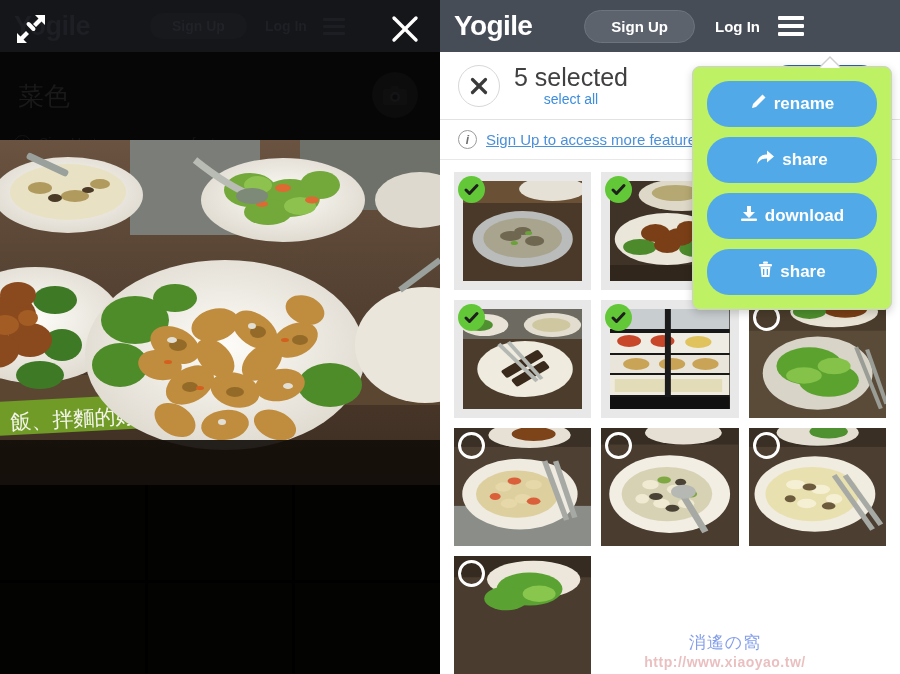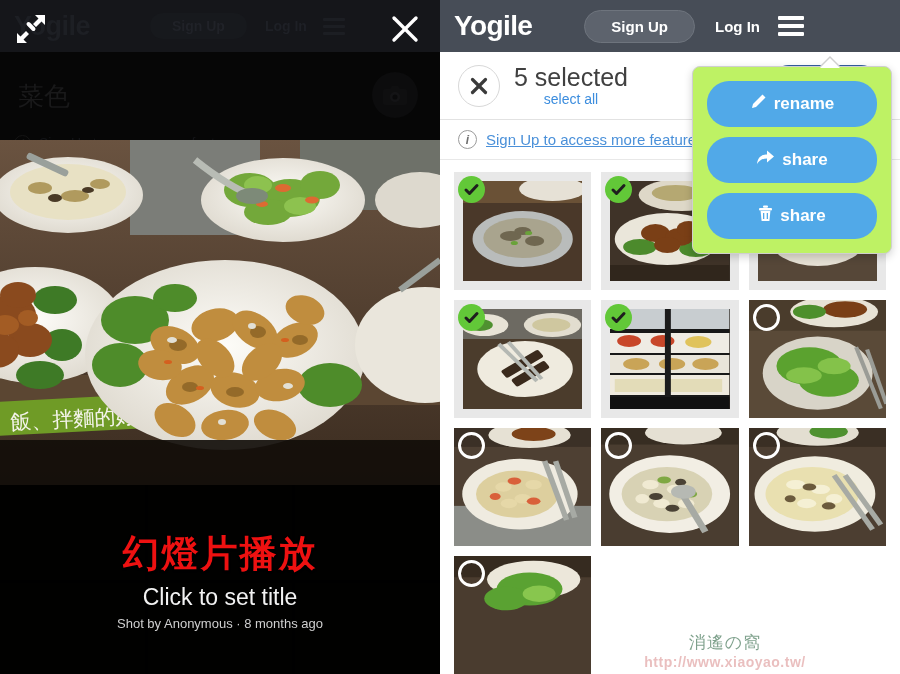--- a/index.html
+++ b/index.html
@@ -172,21 +172,21 @@
     padding: 12px 0; font-size: 17px; font-weight: bold; cursor: pointer;
     display: flex; align-items: center; justify-content: center; gap: 7px;
     font-family: "Liberation Sans", sans-serif;
   }
   .dd-btn svg { flex: 0 0 auto; }
 
   .watermark {
     position: absolute; left: 190px; bottom: 4px; width: 190px;
     text-align: center; pointer-events: none; opacity: .55;
   }
-  .wm-logo { font-size: 17px; color: #14532d; letter-spacing: 1px; font-family: Liberation Serif, serif; }
+  .wm-logo { font-size: 17px; color: #1d4ed8; letter-spacing: 1px; font-family: Liberation Serif, serif; }
   .wm-url { font-size: 14px; color: #d98b8b; font-weight: bold; letter-spacing: .5px; }
 </style>
 </head>
 <body>
 
 <div class="screen">
 
   <div class="left-panel">
 
     <div class="dim-header">
@@ -339,25 +339,20 @@
 
     <div class="dim-thumbs">
       <div class="dt"></div>
       <div class="dt"></div>
       <div class="dt"></div>
       <div class="dt"></div>
       <div class="dt"></div>
       <div class="dt"></div>
     </div>
 
-    <div class="caption-overlay">
-      <div class="slideshow-cn">幻燈片播放</div>
-      <div class="set-title">Click to set title</div>
-      <div class="shot-by">Shot by Anonymous · 8 months ago</div>
-    </div>
 
     <div class="expand-icon">
       <svg width="34" height="34" viewBox="0 0 34 34">
         <path d="M31 3 L31 13 L27.5 9.5 L22 15 L19 12 L24.5 6.5 L21 3 Z" fill="#fff"></path>
         <path d="M3 31 L3 21 L6.5 24.5 L12 19 L15 22 L9.5 27.5 L13 31 Z" fill="#fff"></path>
         <rect x="11.5" y="12.5" width="11" height="4" rx="2" fill="#fff" transform="rotate(45 17 14.5)"></rect>
       </svg>
     </div>
 
     <div class="close-icon">
@@ -710,20 +705,29 @@
         </span>
         <span>rename</span>
       </button>
       <button class="dd-btn">
         <span>
           <svg width="19" height="17" viewBox="0 0 19 17">
               <path d="M1 15 C2 7 7 5.5 11 5.5 L11 1.5 L18 7.5 L11 13.5 L11 9.5 C7 9.5 3.5 10.8 1 15 Z" fill="#fff"></path>
             </svg>
         </span>
         <span>share</span>
+      </button>
+      <button class="dd-btn">
+        <span>
+          <svg width="18" height="17" viewBox="0 0 18 17">
+              <path d="M7 1 L11 1 L11 7 L15 7 L9 13 L3 7 L7 7 Z" fill="#fff"></path>
+              <rect x="1" y="13.5" width="16" height="2.6" rx="1" fill="#fff"></rect>
+            </svg>
+        </span>
+        <span>download</span>
       </button>
       <button class="dd-btn">
         <span>
           <svg width="15" height="17" viewBox="0 0 15 17">
               <rect x="1" y="3" width="13" height="2.4" rx="1" fill="#fff"></rect>
               <rect x="5" y="0.5" width="5" height="2.2" rx="1" fill="#fff"></rect>
               <path d="M2.6 6 L12.4 6 L11.4 16 L3.6 16 Z" fill="#fff"></path>
               <g fill="#51a9e8">
                 <rect x="5" y="8" width="1.3" height="6"></rect>
                 <rect x="8.7" y="8" width="1.3" height="6"></rect>

